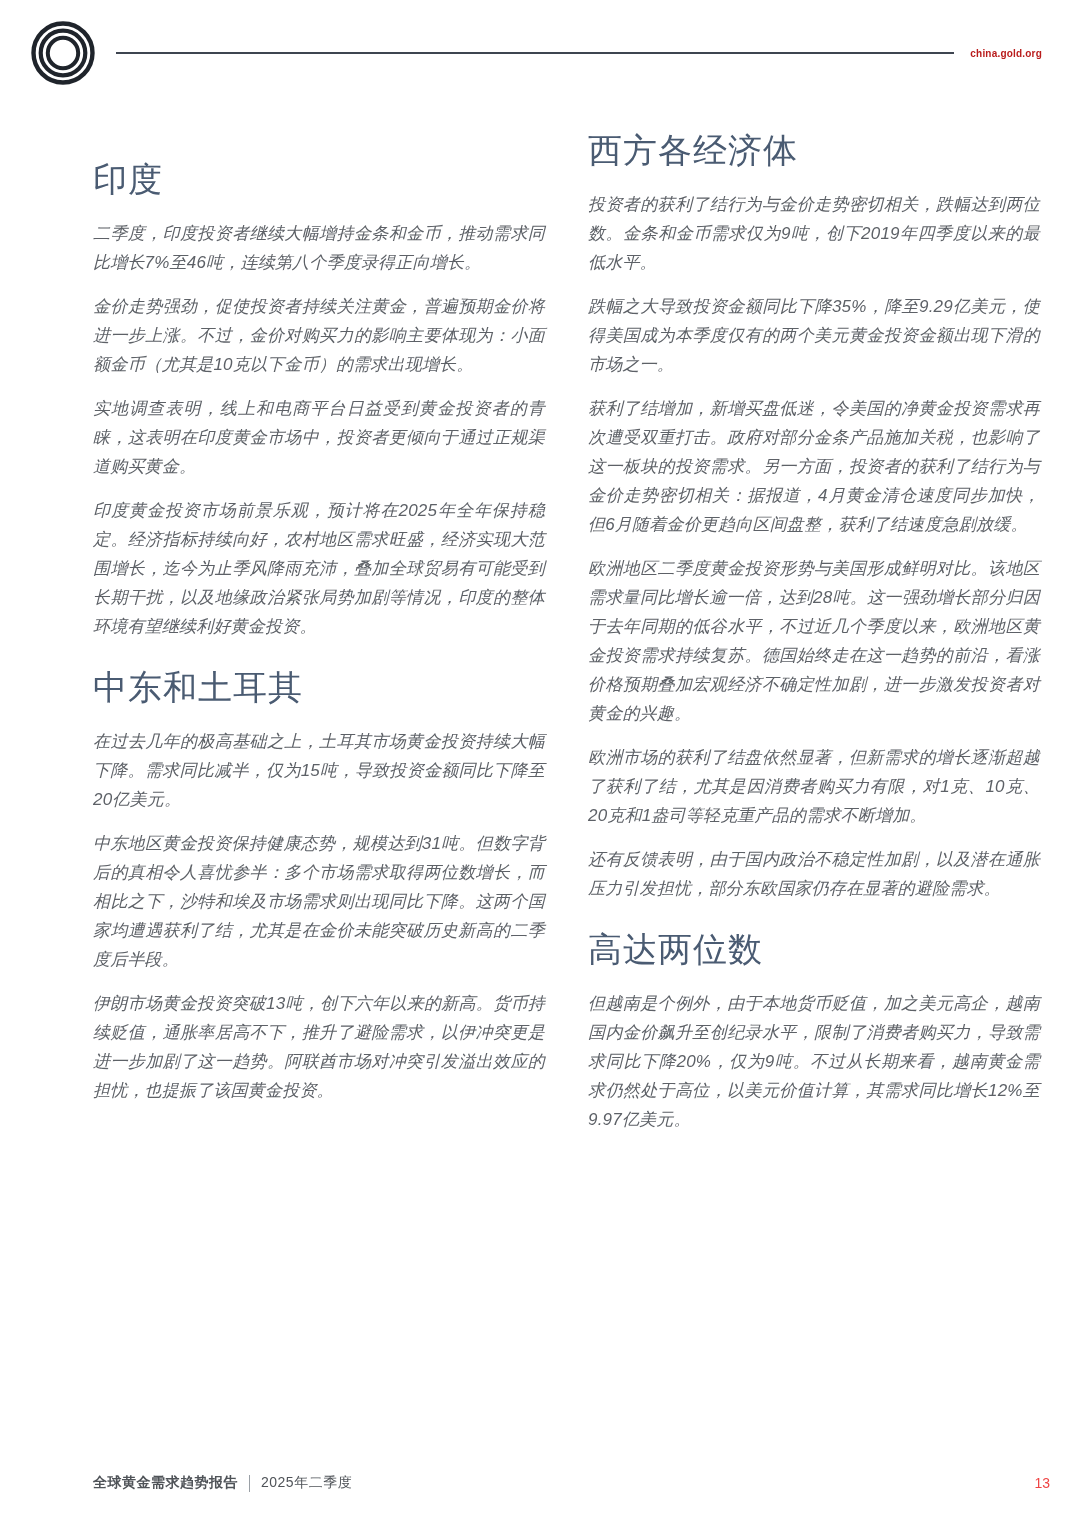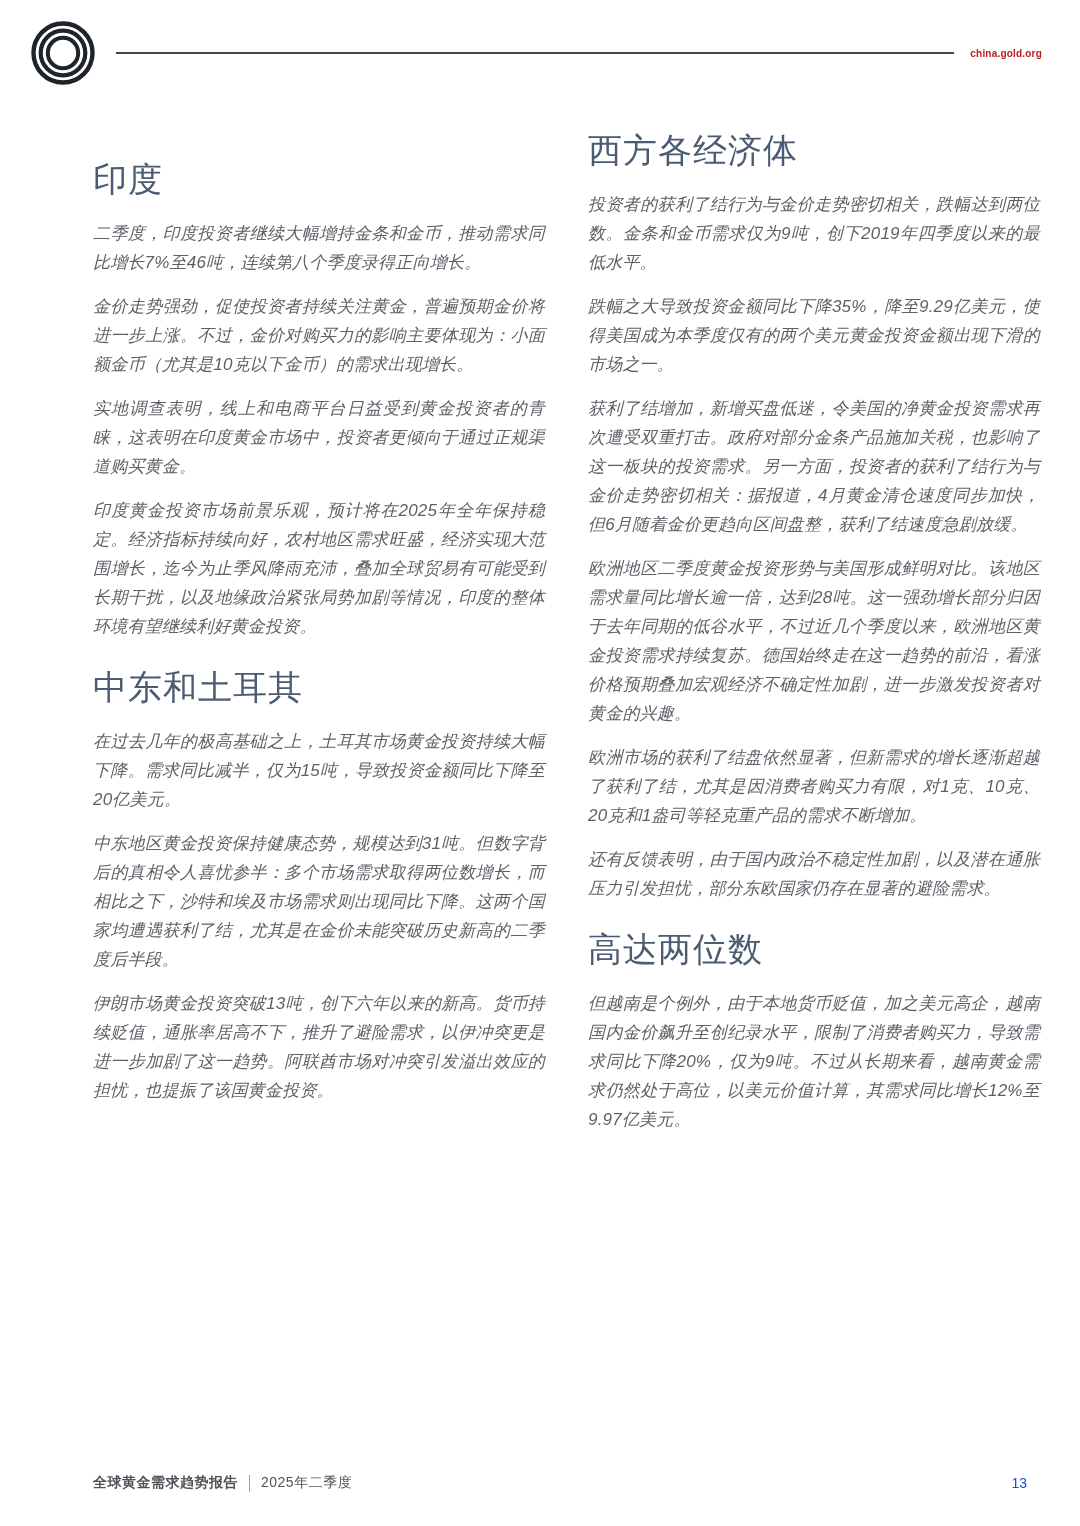--- a/index.html
+++ b/index.html
@@ -44,31 +44,31 @@
   .para{
     font-size:17px;line-height:29px;
     color:#5d6167;
     margin:0 0 15px 0;
     text-align:justify;
     letter-spacing:.2px;
     font-style:italic;
   }
   
   .footer{
-    position:absolute;left:93px;right:53px;bottom:34px;
+    position:absolute;left:93px;right:30px;bottom:34px;
     display:flex;align-items:center;
     font-size:14px;color:#4f5358;
   }
   .footer-title{font-weight:700;letter-spacing:.5px;}
   .footer-divider{
     width:1px;height:17px;background:#9aa0a6;
     margin:0 11px;
   }
   .footer-period{letter-spacing:.5px;}
-  .footer-page{margin-left:auto;color:#1d4ed8;}
+  .footer-page{margin-left:auto;color:#ef4444;}
 </style>
 </head>
 <body>
 
 <div class="page">
 
   <div class="header">
     <span class="logo">
       <svg viewBox="0 0 66 66" width="66" height="66">
         <circle cx="33" cy="33" r="29.5" fill="none" stroke="#1f242b" stroke-width="4.4"></circle>

